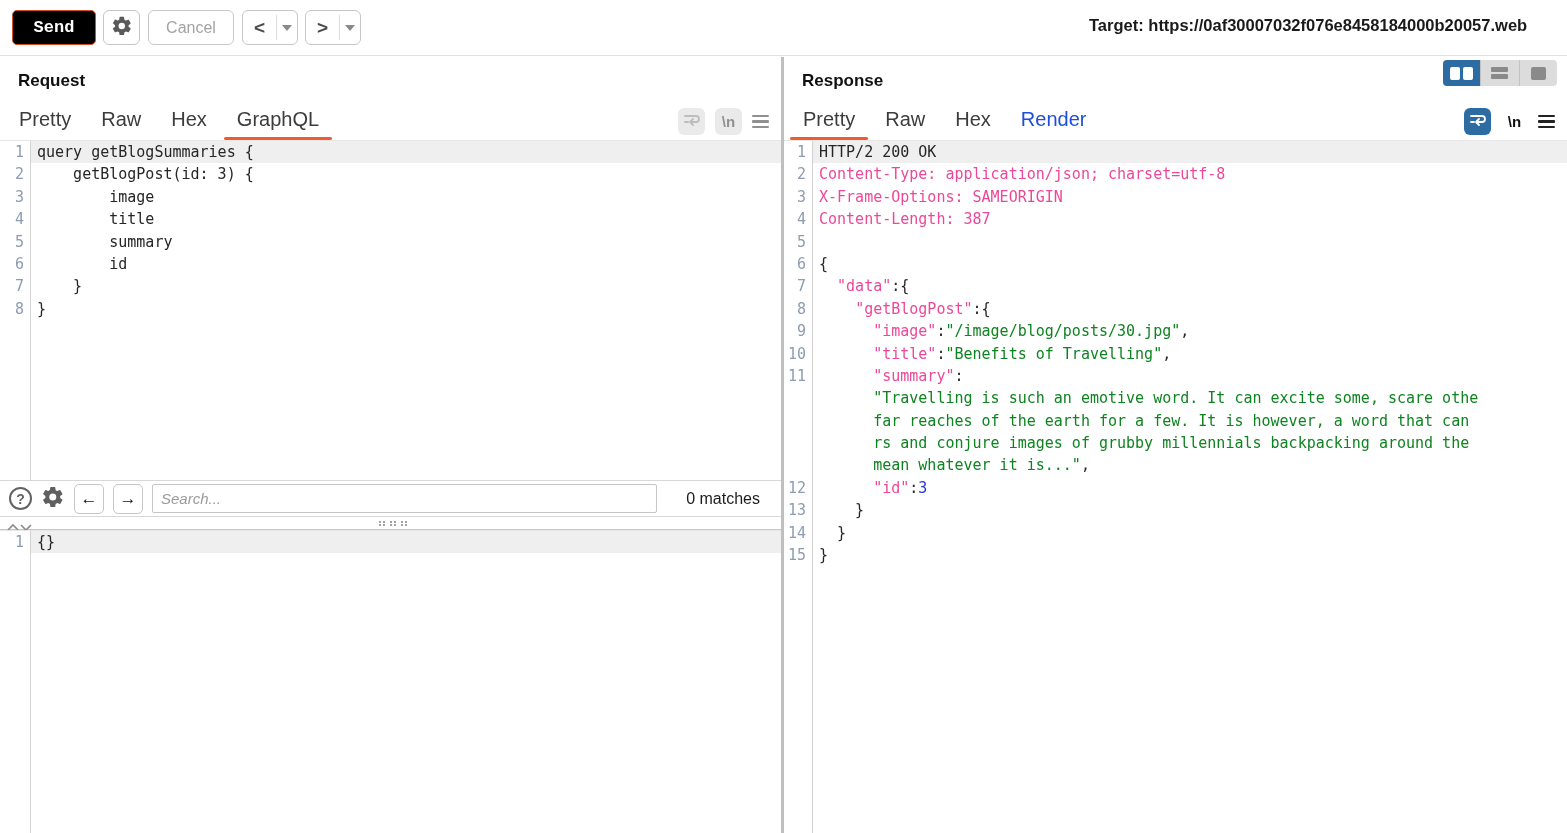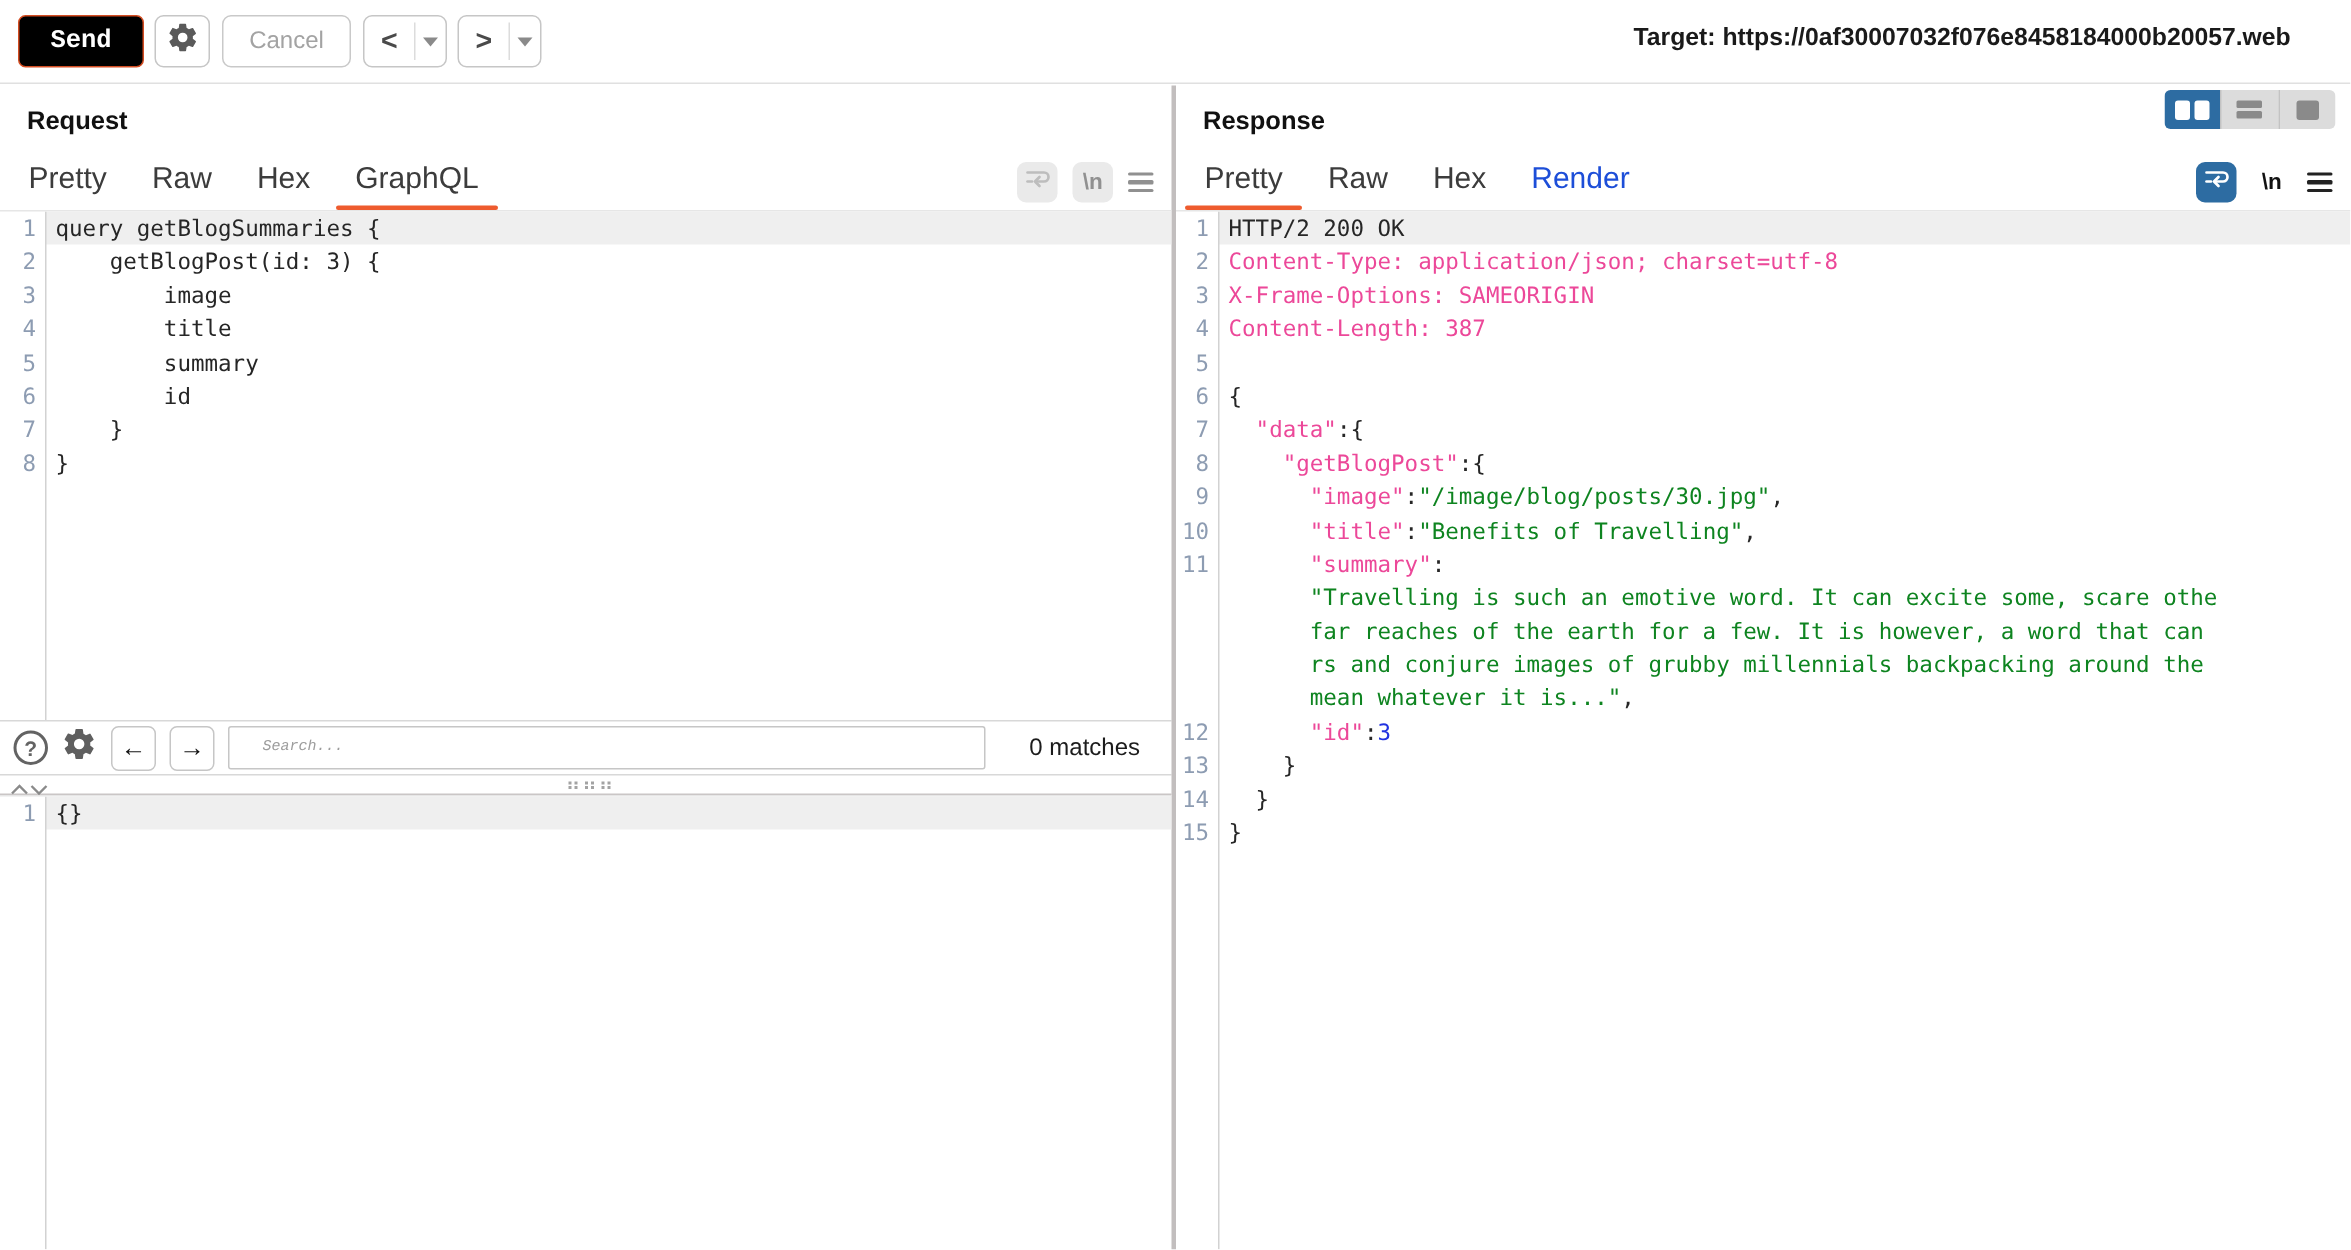--- a/index.html
+++ b/index.html
@@ -81,22 +81,22 @@
   .editor-req2 { flex:1; }
   .editor-resp { flex:1; }
 
   
   .findbar { height:37px; flex:none; border-top:1px solid #d8d8d8; border-bottom:1px solid #d8d8d8;
              display:flex; align-items:center; padding:0 9px; gap:9px; }
   .help-ic { width:23px; height:23px; border-radius:50%; border:2.5px solid #636363; color:#636363;
              font-weight:bold; font-size:14px; display:flex; align-items:center; justify-content:center; }
   .navbtn { width:30px; height:30px; border:1px solid #c6c6c6; border-radius:5px; background:#fff;
             font-size:17px; font-weight:bold; color:#111; display:flex; align-items:center; justify-content:center; }
-  .searchbox { width:505px; height:29px; border:1px solid #c6c6c6; border-radius:2px; padding:0 22px;
-               font-size:10px; font-family:Liberation Mono, monospace; color:#222; outline:none; }
+  .searchbox { width:505px; height:29px; border:1px solid #c6c6c6; border-radius:2px; padding:0 8px;
+               font-size:15px; font-family:Liberation Sans, sans-serif; color:#222; outline:none; }
   .searchbox::placeholder { color:#9c9c9c; font-style:italic; }
   .matches { margin-left:auto; margin-right:12px; font-size:16px; color:#1c1c1c; }
 
   
   .splitter { height:13px; flex:none; position:relative; border-bottom:1px solid #cac6c6; }
   .split-chevrons { position:absolute; left:5px; top:1px; }
   .split-dots { position:absolute; left:50%; top:4px; transform:translateX(-50%); display:flex; gap:9px; }
   .dotg { width:2px; height:2px; background:#a3a3a3;
           box-shadow:4px 0 #a3a3a3, 0 3px #a3a3a3, 4px 3px #a3a3a3; }
 </style>

